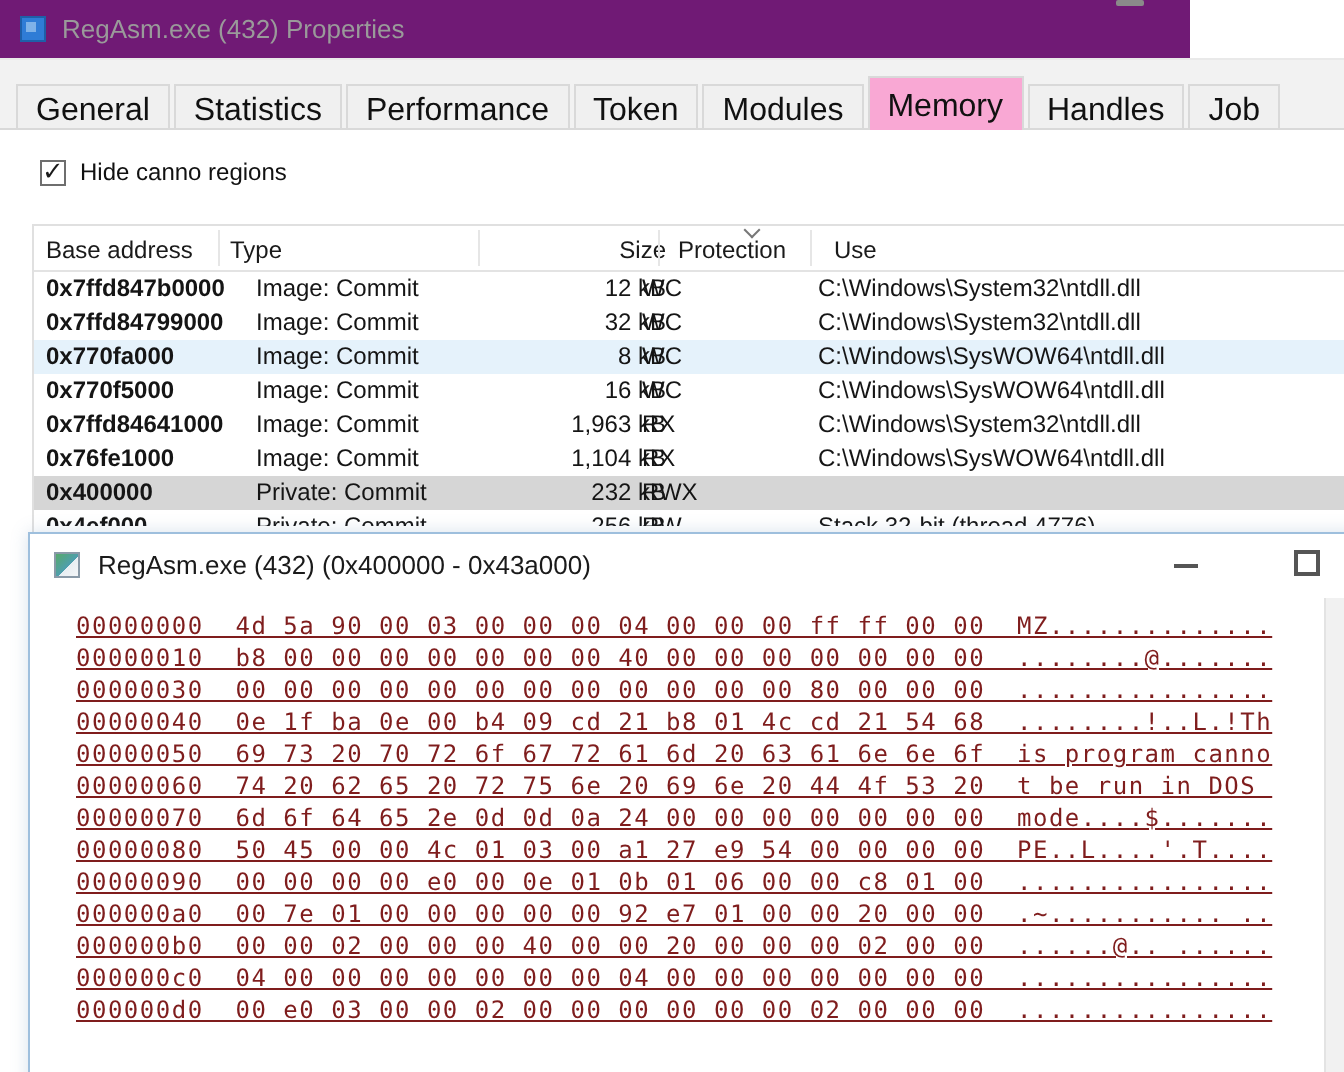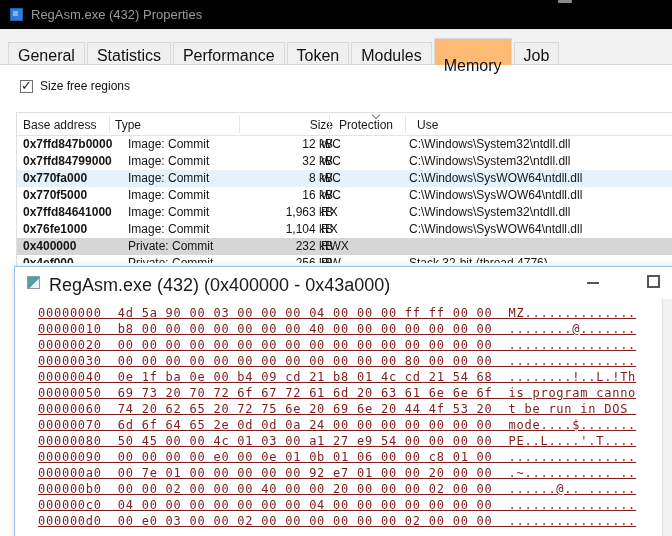--- a/index.html
+++ b/index.html
@@ -1,34 +1,34 @@
 <!DOCTYPE html>
 <html><head>
 <meta charset="utf-8">
 <style>
   * { margin:0; padding:0; box-sizing:border-box; }
   html,body { width:672px; height:536px; overflow:hidden; background:#fff;
               font-family:"Liberation Sans", sans-serif; }
   #canvas { position:relative; width:672px; height:536px; overflow:hidden; background:#fff; }
 
   
-  .main-titlebar { position:absolute; left:0; top:0; width:672px; height:29px; background:#000000; }
+  .main-titlebar { position:absolute; left:0; top:0; width:595px; height:29px; background:#701a75; }
   .main-app-icon { position:absolute; left:10px; top:8px; width:13px; height:13px;
                    background:#2f7cd6; border:1px solid #1e5fa8; }
   .main-app-icon i { position:absolute; left:2px; top:2px; width:5px; height:5px; background:#7fb2e8; display:block; }
   .main-title { position:absolute; left:31px; top:7px; font-size:13px; color:#9a9a9a; white-space:nowrap; }
   .main-min-dash { position:absolute; left:558px; top:0; width:14px; height:3px; background:#8a8a8a; border-radius:1px; }
 
   .dialog-bg { position:absolute; left:0; top:29px; width:672px; height:36px; background:#f2f2f2; border-top:1px solid #e9e9e9; }
 
   
   .tabstrip { position:absolute; left:8px; top:40px; height:25px; display:flex; align-items:flex-end; }
   .tab { height:23px; padding:4px 9px 0 9px; font-size:16px; color:#111; background:#f0f0f0;
          border:1px solid #d9d9d9; border-bottom:none; margin-right:2px; white-space:nowrap; }
-  .tab.selected { background:#fdba74; height:27px; padding-top:18px; position:relative; z-index:3;
+  .tab.selected { background:#f9a8d4; height:27px; padding-top:6px; position:relative; z-index:3;
                   border:1px solid #d9d9d9; border-bottom:none; margin-top:-4px; }
   .content-panel { position:absolute; left:0; top:64px; width:672px; height:472px; background:#fff; border-top:1px solid #d9d9d9; }
 
   
   .checkbox-row { position:absolute; left:20px; top:78px; height:16px; display:flex; align-items:center; cursor:default; }
   .checkbox-box { width:13px; height:13px; border:1px solid #6e6e6e; background:#fff; position:relative; margin-right:7px; }
   .checkbox-box .mark { position:absolute; left:0px; top:-3px; font-size:13px; color:#1a1a1a; line-height:15px; }
   .checkbox-label { font-size:12px; color:#111; }
 
   
@@ -50,21 +50,21 @@
   .c-size { left:226px; width:90px; text-align:right; }
   .c-prot { left:304px; }
   .c-use  { left:392px; }
 
   
   .hex-window { position:absolute; left:14px; top:266px; width:666px; height:300px;
                 background:#fff; border:1px solid #9ebfdd; box-shadow:0 0 8px rgba(100,140,180,.25); }
   .hex-titlebar { position:absolute; left:0; top:0; width:100%; height:32px; background:#fff; }
   .hex-icon { position:absolute; left:12px; top:9px; width:13px; height:13px; border:1px solid #8a9aa8;
               background:linear-gradient(135deg,#57a96b 0%,#4f9fae 55%,#e8eef2 56%,#f4f6f8 100%); }
-  .hex-title { position:absolute; left:34px; top:8px; font-size:18px; color:#1a1a1a; white-space:nowrap; }
+  .hex-title { position:absolute; left:34px; top:8px; font-size:13px; color:#1a1a1a; white-space:nowrap; }
   .hex-min { position:absolute; left:572px; top:15px; width:12px; height:2px; background:#555; }
   .hex-max { position:absolute; left:632px; top:8px; width:13px; height:13px; border:2px solid #555; background:#fff; }
   .hex-body { position:absolute; left:0; top:32px; right:17px; bottom:0; overflow:hidden; padding:6px 0 0 23px; }
   .hex-line { font-family:"DejaVu Sans Mono", monospace; font-size:12px; line-height:16px;
               letter-spacing:0.75px; color:#7f1d1d; white-space:pre;text-decoration:underline; }
   .hex-scrollbar { position:absolute; right:0; top:32px; width:17px; bottom:0; background:#f1f1f1; border-left:1px solid #e3e3e3; }
 </style>
 </head>
 <body>
 
@@ -80,31 +80,32 @@
 
   <div class="dialog-bg"></div>
 
   <div class="tabstrip">
     <div class="tab">General</div>
     <div class="tab">Statistics</div>
     <div class="tab">Performance</div>
     <div class="tab">Token</div>
     <div class="tab">Modules</div>
     <div class="tab selected">Memory</div>
+    <div class="tab">Handles</div>
     <div class="tab">Job</div>
 
   </div>
 
   <div class="content-panel"></div>
 
   <div class="checkbox-row">
     <span class="checkbox-box">
         <span class="mark">✓</span>
       </span>
-    <span class="checkbox-label">Size free regions</span>
+    <span class="checkbox-label">Hide canno regions</span>
   </div>
 
   <div class="mem-table">
     <div class="mt-header">
       <span class="hc" style="left:6px">Base address</span>
       <span class="hc" style="left:98px">Type</span>
       <span class="hc c-size">Size</span>
       <span class="hc" style="left:322px">Protection</span>
       <span class="hc" style="left:400px">Use</span>
       <span class="sort-chevron" style="left:356px"></span>
@@ -175,21 +176,20 @@
   <div class="hex-window">
     <div class="hex-titlebar">
       <div class="hex-icon"></div>
       <div class="hex-title">RegAsm.exe (432) (0x400000 - 0x43a000)</div>
       <div class="hex-min"></div>
       <div class="hex-max"></div>
     </div>
     <div class="hex-body">
       <div class="hex-line">00000000  4d 5a 90 00 03 00 00 00 04 00 00 00 ff ff 00 00  MZ..............</div>
       <div class="hex-line">00000010  b8 00 00 00 00 00 00 00 40 00 00 00 00 00 00 00  ........@.......</div>
-      <div class="hex-line">00000020  00 00 00 00 00 00 00 00 00 00 00 00 00 00 00 00  ................</div>
       <div class="hex-line">00000030  00 00 00 00 00 00 00 00 00 00 00 00 80 00 00 00  ................</div>
       <div class="hex-line">00000040  0e 1f ba 0e 00 b4 09 cd 21 b8 01 4c cd 21 54 68  ........!..L.!Th</div>
       <div class="hex-line">00000050  69 73 20 70 72 6f 67 72 61 6d 20 63 61 6e 6e 6f  is program canno</div>
       <div class="hex-line">00000060  74 20 62 65 20 72 75 6e 20 69 6e 20 44 4f 53 20  t be run in DOS </div>
       <div class="hex-line">00000070  6d 6f 64 65 2e 0d 0d 0a 24 00 00 00 00 00 00 00  mode....$.......</div>
       <div class="hex-line">00000080  50 45 00 00 4c 01 03 00 a1 27 e9 54 00 00 00 00  PE..L....'.T....</div>
       <div class="hex-line">00000090  00 00 00 00 e0 00 0e 01 0b 01 06 00 00 c8 01 00  ................</div>
       <div class="hex-line">000000a0  00 7e 01 00 00 00 00 00 92 e7 01 00 00 20 00 00  .~........... ..</div>
       <div class="hex-line">000000b0  00 00 02 00 00 00 40 00 00 20 00 00 00 02 00 00  ......@.. ......</div>
       <div class="hex-line">000000c0  04 00 00 00 00 00 00 00 04 00 00 00 00 00 00 00  ................</div>

